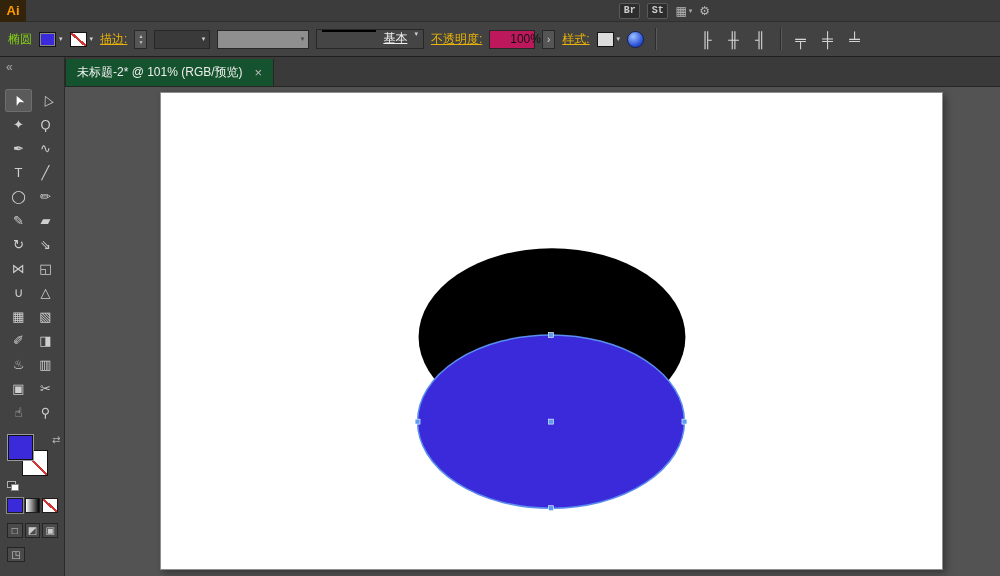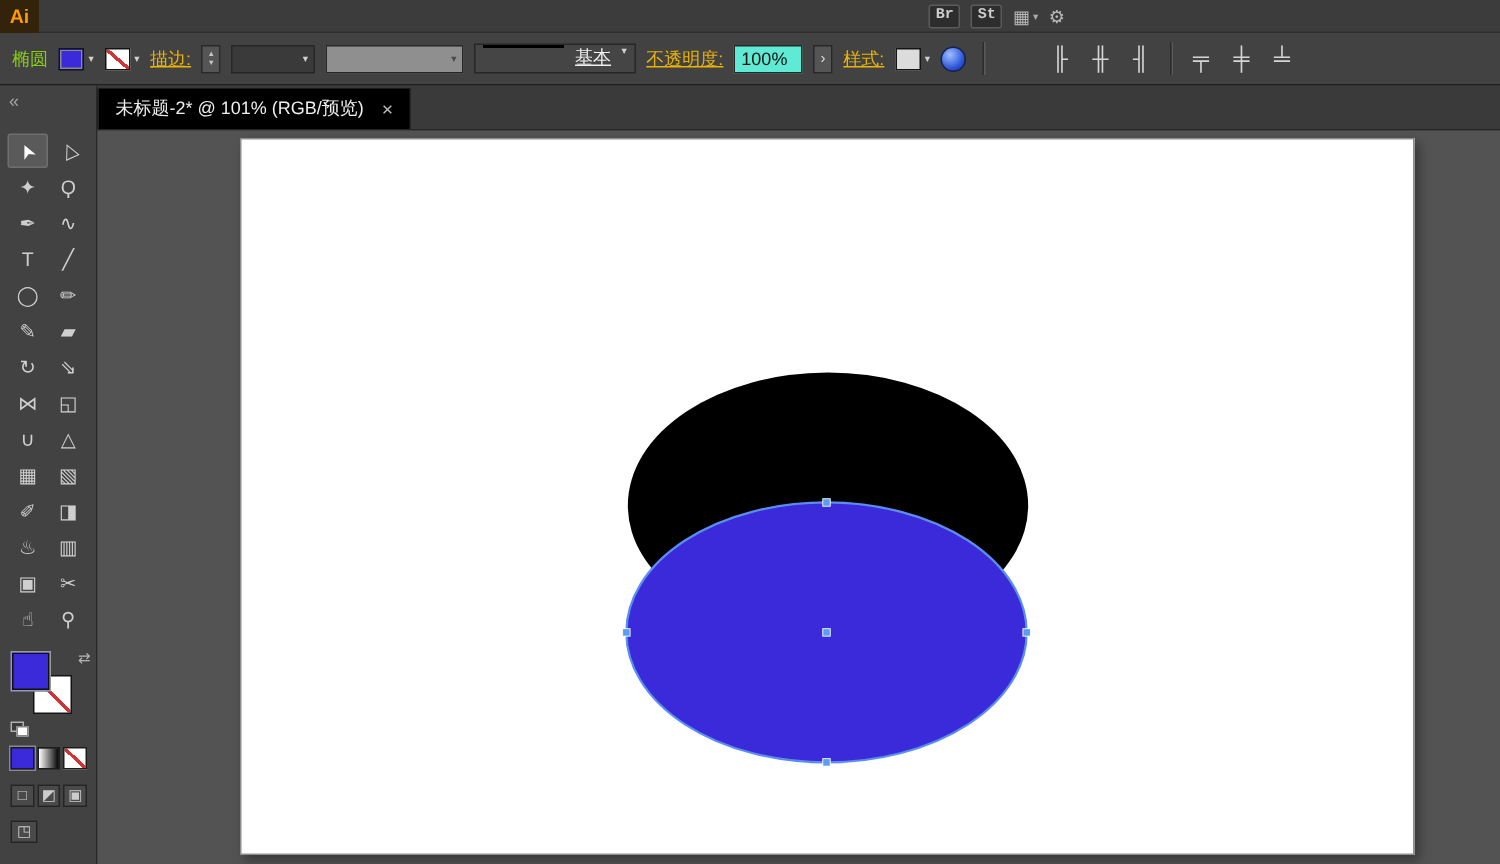--- a/index.html
+++ b/index.html
@@ -34,21 +34,21 @@
   .swatch.style{background:#dcdcdc;}
   .caret{font-size:7px;color:#cfcfcf;}
   .spinner{width:13px;height:19px;background:#555555;border:1px solid #292929;display:flex;flex-direction:column;align-items:center;justify-content:center;color:#c8c8c8;}
   .spinner .sp{font-size:5px;line-height:6px;}
   .combo{height:19px;min-width:56px;background:#3a3a3a;border:1px solid #272727;display:flex;align-items:center;justify-content:flex-end;padding:0 4px;}
   .combo.disabled{background:#8f8f8f;min-width:92px;}
   .combo.disabled .caret{color:#4a4a4a;}
   .stroke-style{display:flex;align-items:flex-start;gap:7px;border:1px solid #272727;background:#454545;height:20px;padding:0 5px;}
   .sline{width:54px;height:2px;background:#000;}
   .ss-label{color:#f0f0f0;text-decoration:underline;}
-  .opacity-input{width:46px;height:19px;background:#5eead4;color:#111111;border:1px solid #272727;display:flex;align-items:center;padding:0 4px;font-size:12px;}
+  .opacity-input{width:46px;height:19px;background:#be185d;color:#111111;border:1px solid #272727;display:flex;align-items:center;padding:0 20px;font-size:12px;}
   .flyout{width:13px;height:19px;background:#555555;border:1px solid #272727;color:#dddddd;font-size:10px;display:flex;align-items:center;justify-content:center;}
   .globe{width:17px;height:17px;border-radius:50%;background:radial-gradient(circle at 35% 30%,#9cc0ff,#2a52d8 65%,#16308f);border:1px solid #16214d;}
   .vdiv{width:1px;height:22px;background:#2c2c2c;box-shadow:1px 0 0 #5a5a5a;margin:0 4px;}
   .align-group{display:flex;align-items:center;gap:4px;margin-left:28px;}
   .align-icon{width:23px;height:21px;display:flex;align-items:center;justify-content:center;color:#d4d4d4;font-size:15px;cursor:default;}
 
   
   .main{flex:1;display:flex;min-height:0;}
 
   
@@ -71,21 +71,21 @@
   .cbtn.color{background:var(--blue);box-shadow:0 0 0 1px #8a8a8a;}
   .cbtn.gradient{background:linear-gradient(90deg,#ffffff,#000000);}
   .cbtn.none{background:#ffffff;background-image:linear-gradient(to top right,transparent 44%,var(--red) 44%,var(--red) 56%,transparent 56%);}
 
   .mode-row{display:flex;gap:2px;margin:9px 6px 0 7px;}
   .mbtn{width:18px;height:15px;background:#4a4a4a;border:1px solid #242424;color:#cccccc;font-size:10px;display:flex;align-items:center;justify-content:center;cursor:default;}
 
   
   .workspace{flex:1;display:flex;flex-direction:column;min-width:0;}
   .tabbar{height:30px;flex:0 0 30px;background:#3a3a3a;display:flex;align-items:flex-end;border-bottom:1px solid #262626;}
-  .tab{height:27px;background:#000000;color:#eeeeee;font-size:12px;display:flex;align-items:center;gap:12px;padding:0 11px;border-right:1px solid #262626;border-left:1px solid #262626;cursor:default;white-space:nowrap;}
+  .tab{height:27px;background:#14532d;color:#eeeeee;font-size:12px;display:flex;align-items:center;gap:12px;padding:0 11px;border-right:1px solid #262626;border-left:1px solid #262626;cursor:default;white-space:nowrap;}
   .tab-close{color:#bdbdbd;font-size:13px;cursor:default;}
   .canvas{flex:1;background:#535353;position:relative;overflow:hidden;}
   .artboard{position:absolute;left:95px;top:5px;width:783px;height:478px;background:#ffffff;border:1px solid #8e8e8e;box-shadow:3px 3px 7px rgba(0,0,0,0.35);}
   .artboard svg{display:block;width:100%;height:100%;}
 </style>
 </head>
 <body>
 
 <div class="app">
 

